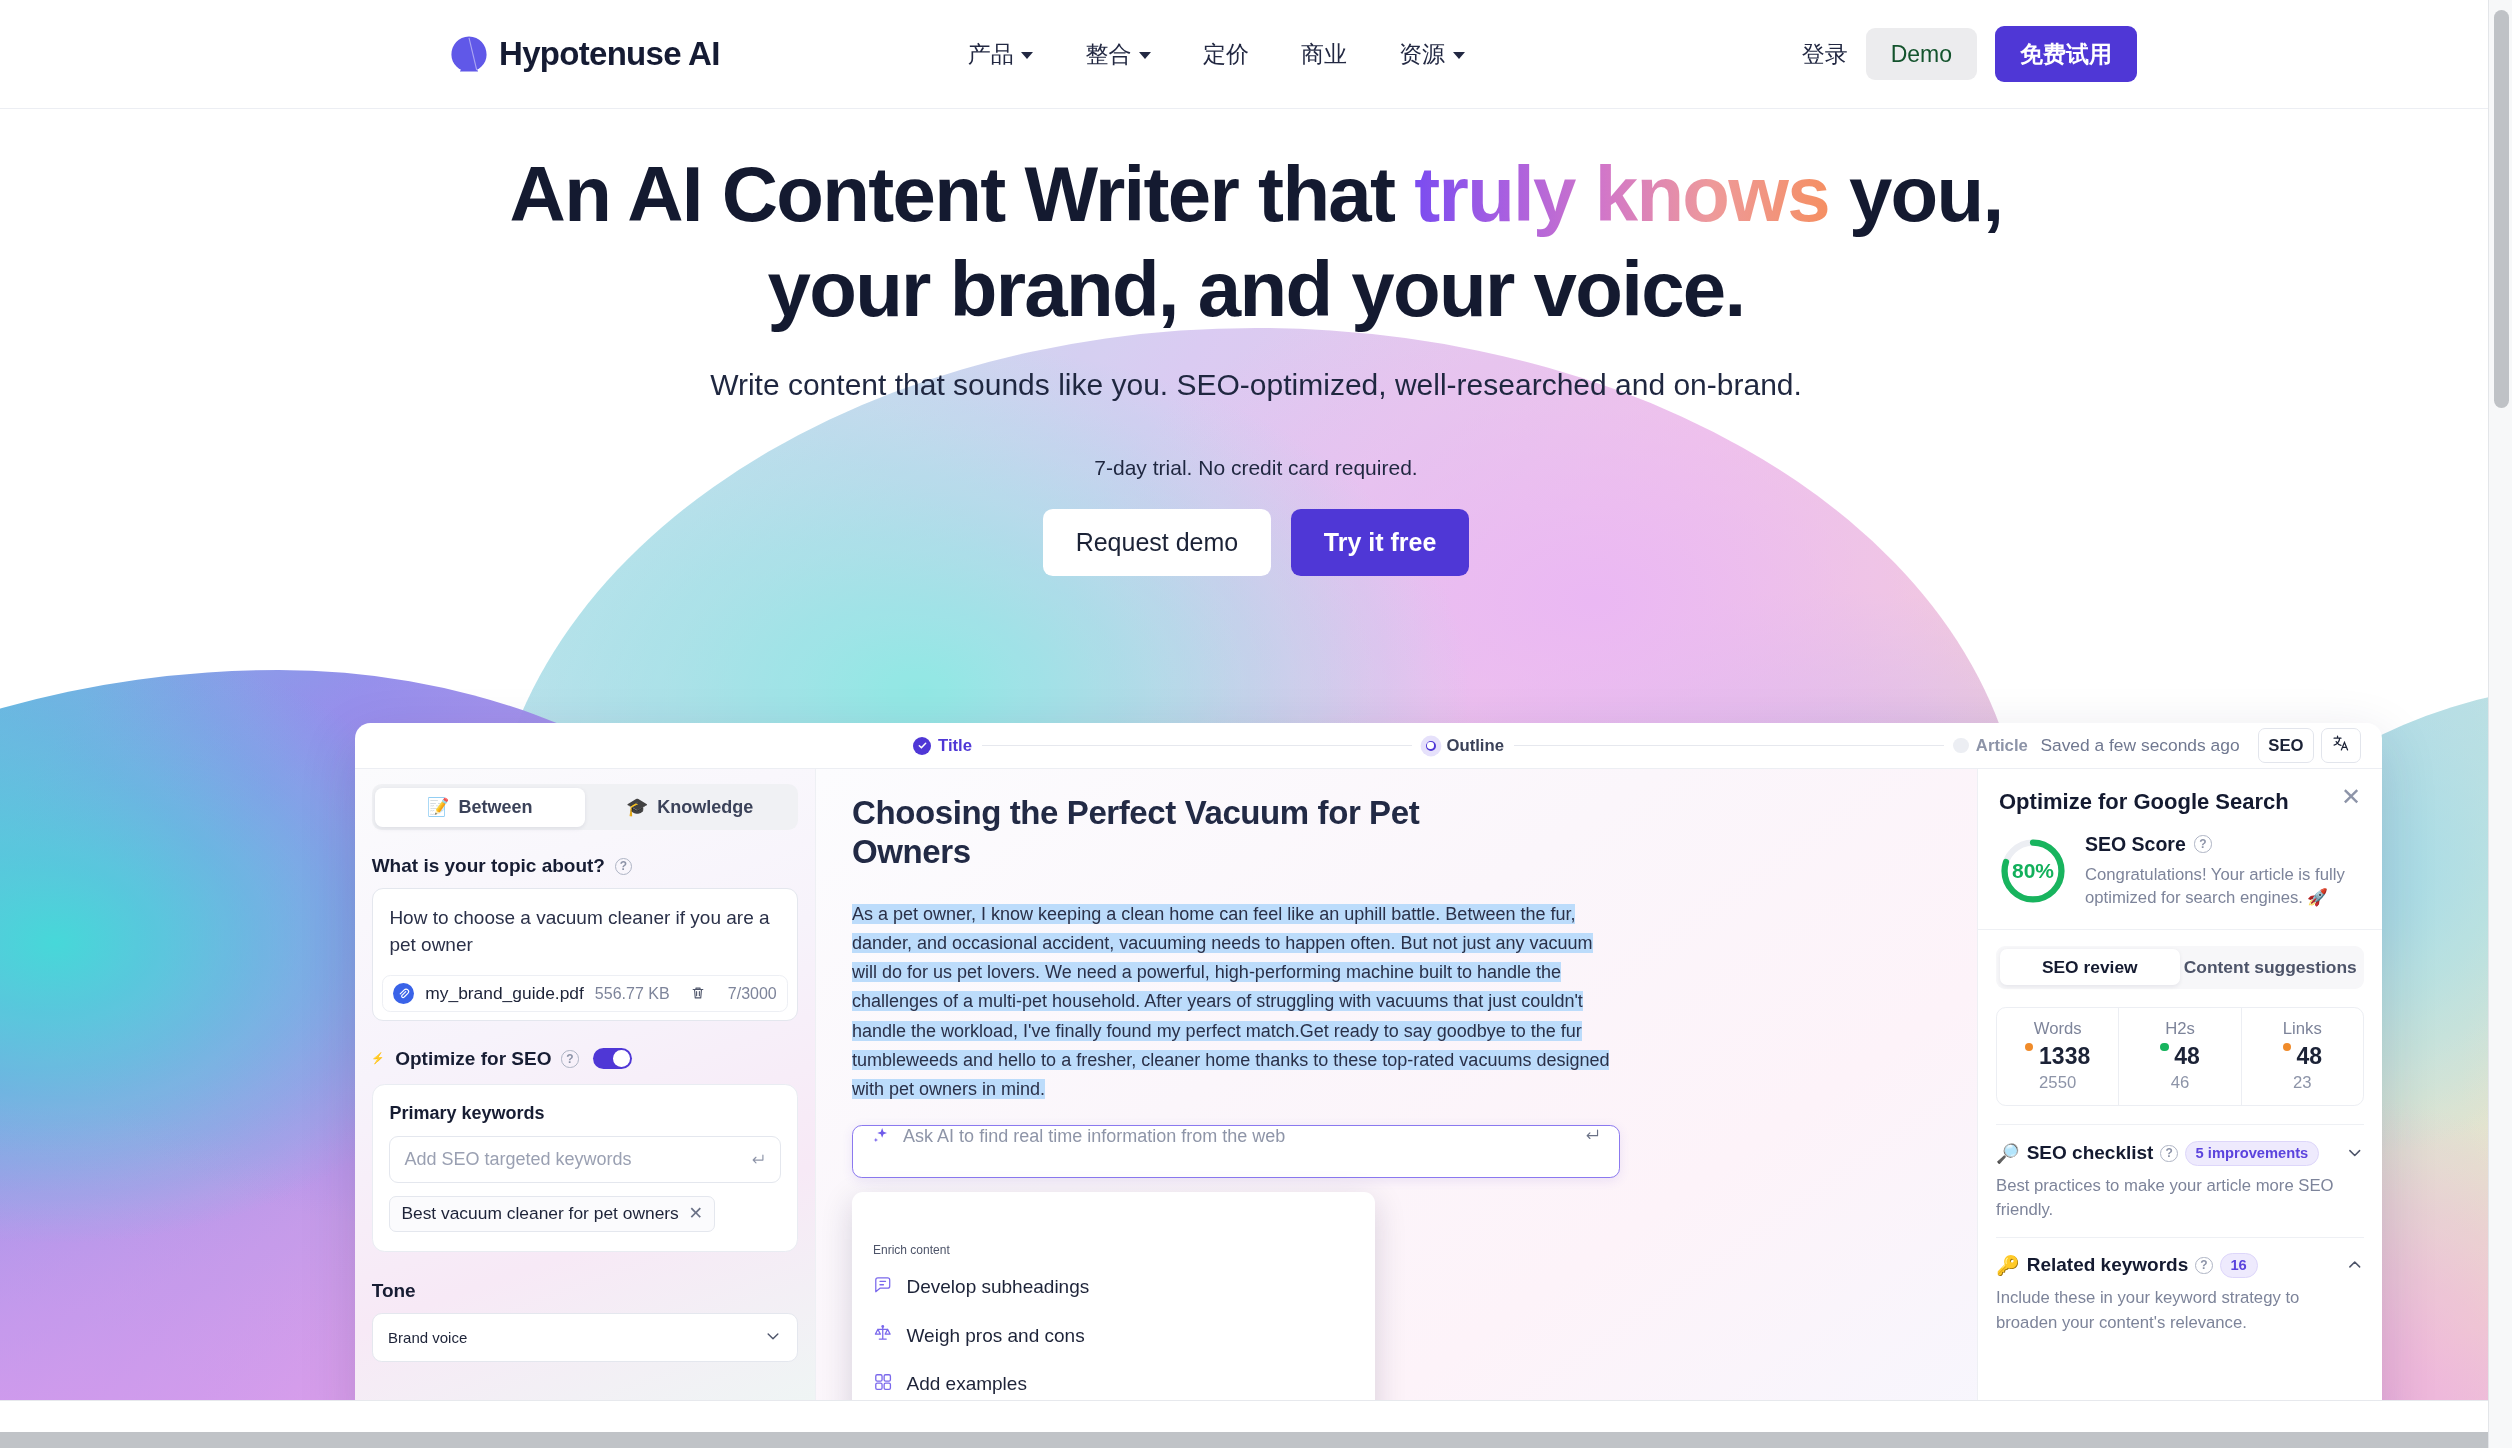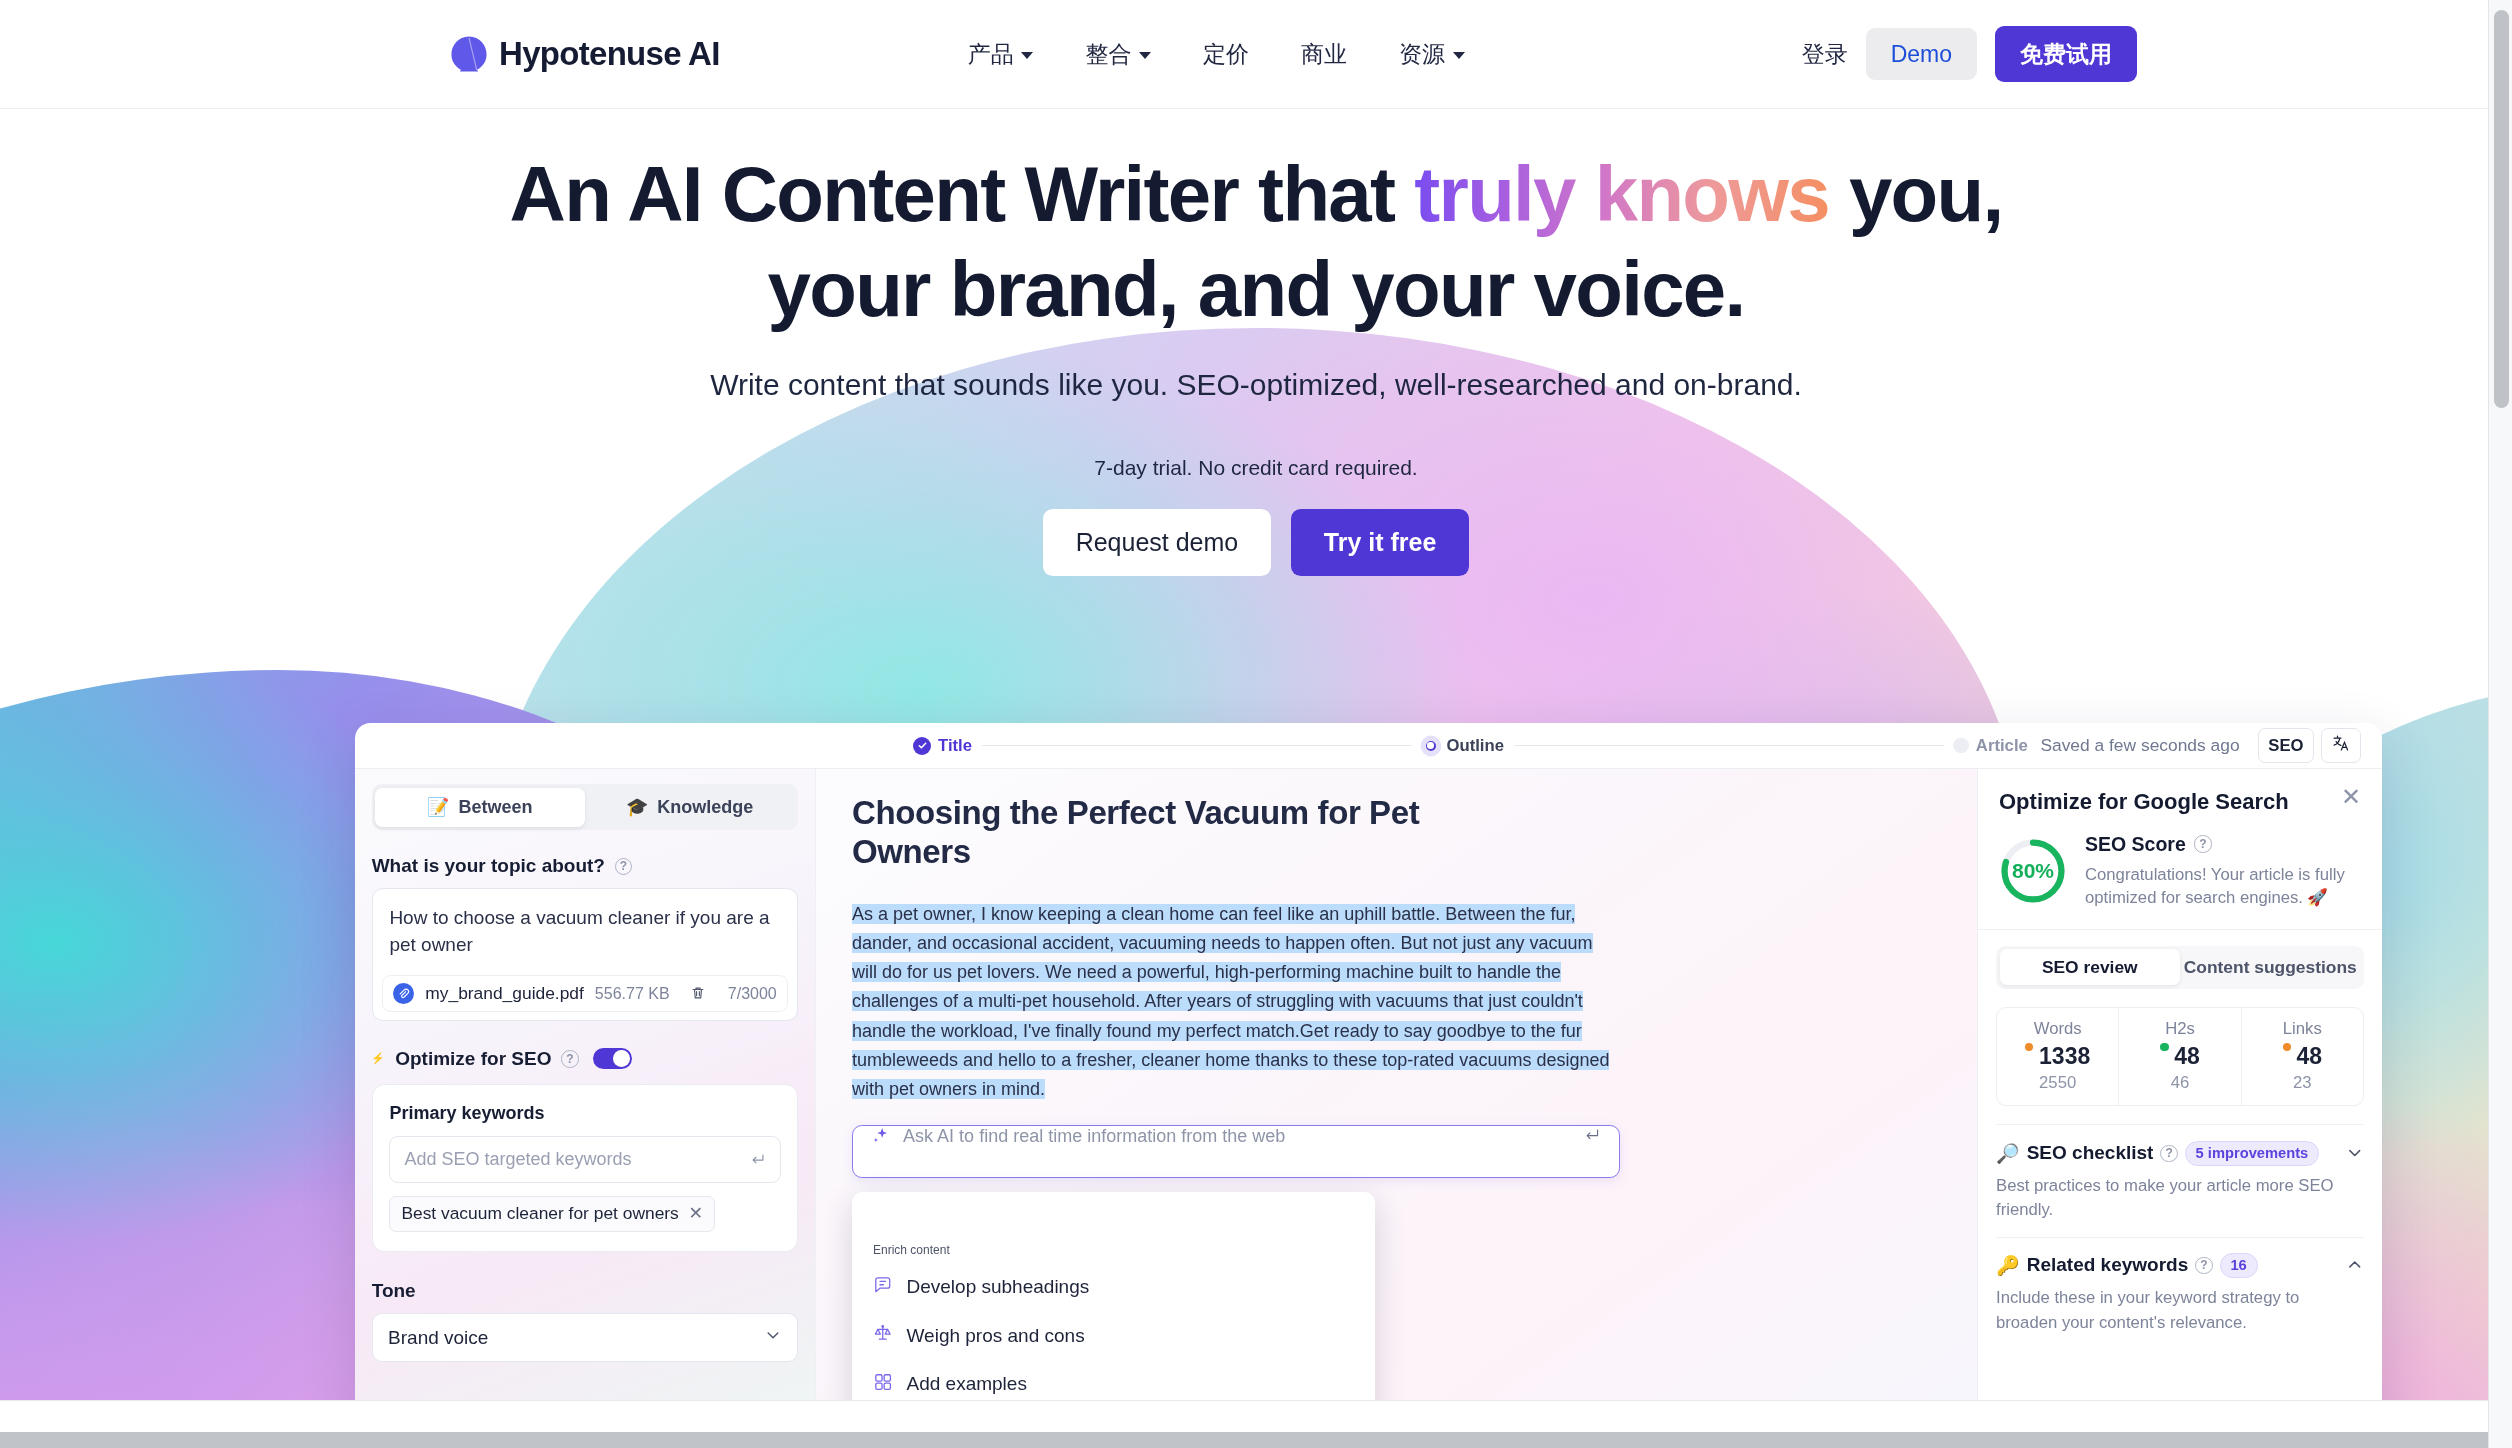--- a/index.html
+++ b/index.html
@@ -66,21 +66,21 @@
   .nav-links { display: flex; align-items: center; gap: 52px; margin-left: 248px; }
   .nav-link {
     display: flex; align-items: center; gap: 7.7px;
     font-size: 23px; font-weight: 500; color: #222842; cursor: pointer;
   }
   .caret { width: 0; height: 0; border-left: 6.3px solid transparent; border-right: 6.3px solid transparent; border-top: 7.7px solid #222842; display:inline-block; margin-top: 2.8px;}
 
   .nav-right { display: flex; align-items: center; gap: 18px; margin-left: auto; margin-right: 370px; }
   .nav-login { font-size: 23px; font-weight: 500; color: #222842; cursor: pointer; }
   .btn-demo {
-    background: #ececee; color: #1d4ed8; font-size: 23px; font-weight: 500;
+    background: #ececee; color: #14532d; font-size: 23px; font-weight: 500;
     padding: 12.6px 25px; border-radius: 9px; cursor: pointer; border: none;
     font-family: inherit;
   }
   .btn-trial {
     background: #4f37d6; color: #fff; font-size: 23px; font-weight: 600;
     padding: 12.6px 25px; border-radius: 9px; cursor: pointer; border: none;
     font-family: inherit;
   }
 
   
@@ -218,21 +218,21 @@
     margin-top: 12.6px; display:inline-flex; align-items:center; gap: 9.8px;
     border: 0.7px solid #e4e7ee; border-radius: 7px; padding: 6.3px 11px;
     font-size: 17.4px; color: #1d2338; background: #fbfbfd;
   }
   .kw-x { font-size: 17.4px; color: #6a7186; cursor: pointer; }
 
   .tone-label { font-size: 19px; font-weight: 700; color: #171d33; margin-top: 28px; }
   .select-box {
     margin-top: 11px; height: 49px; background: #fff; border: 0.7px solid #e4e7ee; border-radius: 9.8px;
     display:flex; align-items:center; padding: 0 15.4px;
-    font-size: 19px; color: #1d2338;
+    font-size: 15px; color: #1d2338;
   }
 
   
   .panel-center {
     flex: 1; min-width: 0; position: relative; overflow: hidden;
     background: linear-gradient(145deg,#fcfcfe 0%, #fbf6fb 40%, #fdf3f9 70%, #f7f6fd 100%);
     padding: 25px 36px 0;
   }
   .doc-title {
     font-size: 33px; font-weight: 700; line-height: 1.18; color: #222a45; letter-spacing: -0.4px;

